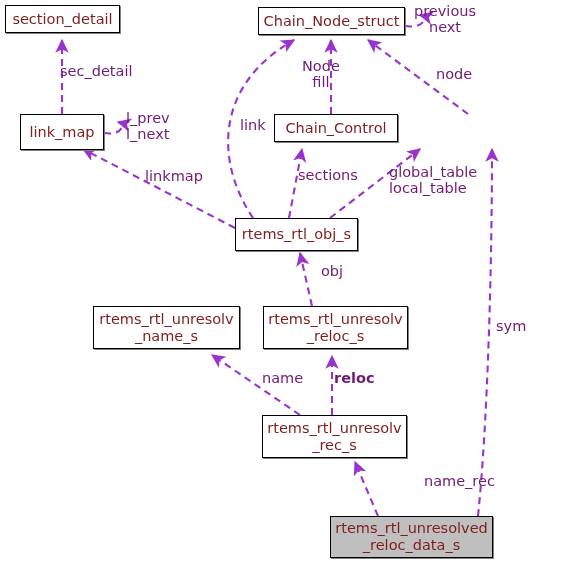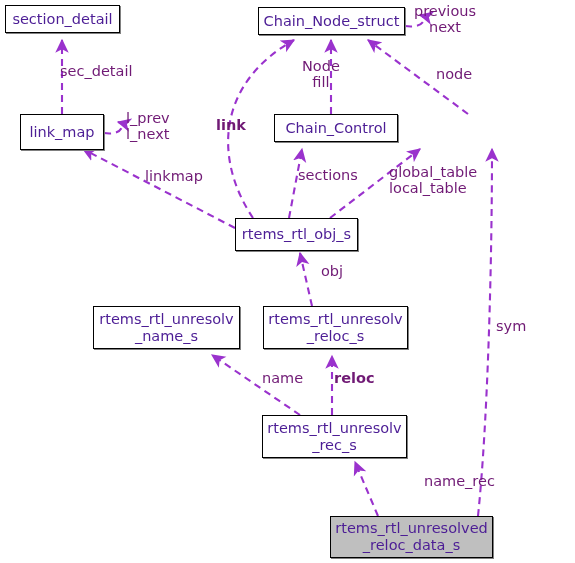--- a/index.html
+++ b/index.html
@@ -21,21 +21,21 @@
     top: 0;
     width: 575px;
     height: 563px;
     pointer-events: none;
   }
   .node {
     position: absolute;
     box-sizing: border-box;
     border: 1px solid #000000;
     background: #ffffff;
-    color: #4c1d95;
+    color: #7f1d1d;
     font-size: 14.5px;
     line-height: 17px;
     display: flex;
     align-items: center;
     justify-content: center;
     text-align: center;
     white-space: pre;
     z-index: 2;
     box-shadow: 1px 1px 0 0 #808080;
   }
@@ -114,21 +114,21 @@
 _reloc_data_s</div>
 
   <div class="edge-label" style="left: 60px; top: 63px;">sec_detail</div>
   <div class="edge-label" style="left: 126px; top: 110px;">l_prev
 l_next</div>
   <div class="edge-label center" style="left: 414px; top: 3px;">previous
 next</div>
   <div class="edge-label center" style="left: 302px; top: 58px;">Node
 fill</div>
   <div class="edge-label" style="left: 436px; top: 66px;">node</div>
-  <div class="edge-label" style="left: 216px; top: 117px; font-weight: bold;">link</div>
+  <div class="edge-label" style="left: 240px; top: 117px;">link</div>
   <div class="edge-label" style="left: 145px; top: 168px;">linkmap</div>
   <div class="edge-label" style="left: 298px; top: 167px;">sections</div>
   <div class="edge-label" style="left: 389px; top: 164px;">global_table
 local_table</div>
   <div class="edge-label" style="left: 321px; top: 263px;">obj</div>
   <div class="edge-label" style="left: 496px; top: 318px;">sym</div>
   <div class="edge-label" style="left: 262px; top: 370px;">name</div>
   <div class="edge-label" style="left: 334px; top: 370px; font-weight: bold;">reloc</div>
   <div class="edge-label" style="left: 384px; top: 473px; margin-left: 40px;">name_rec</div>
 

